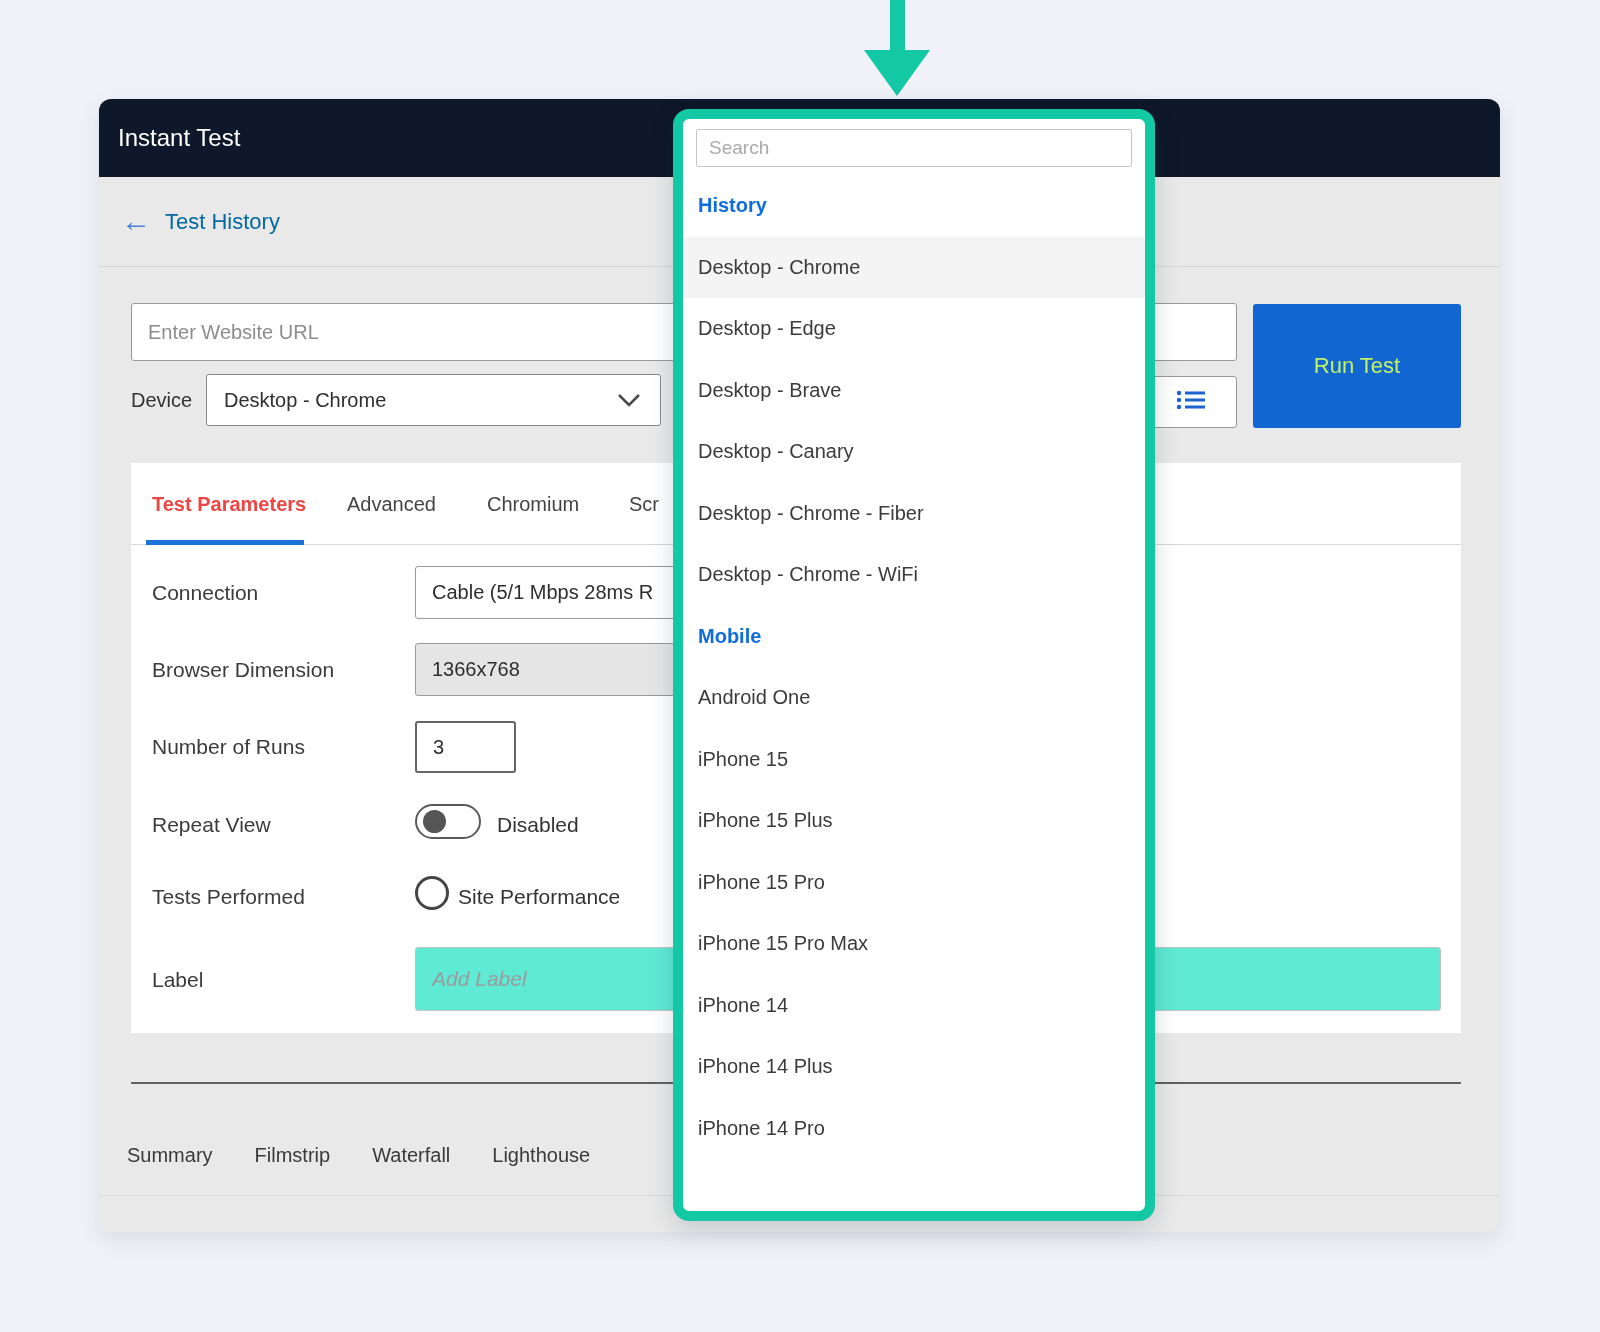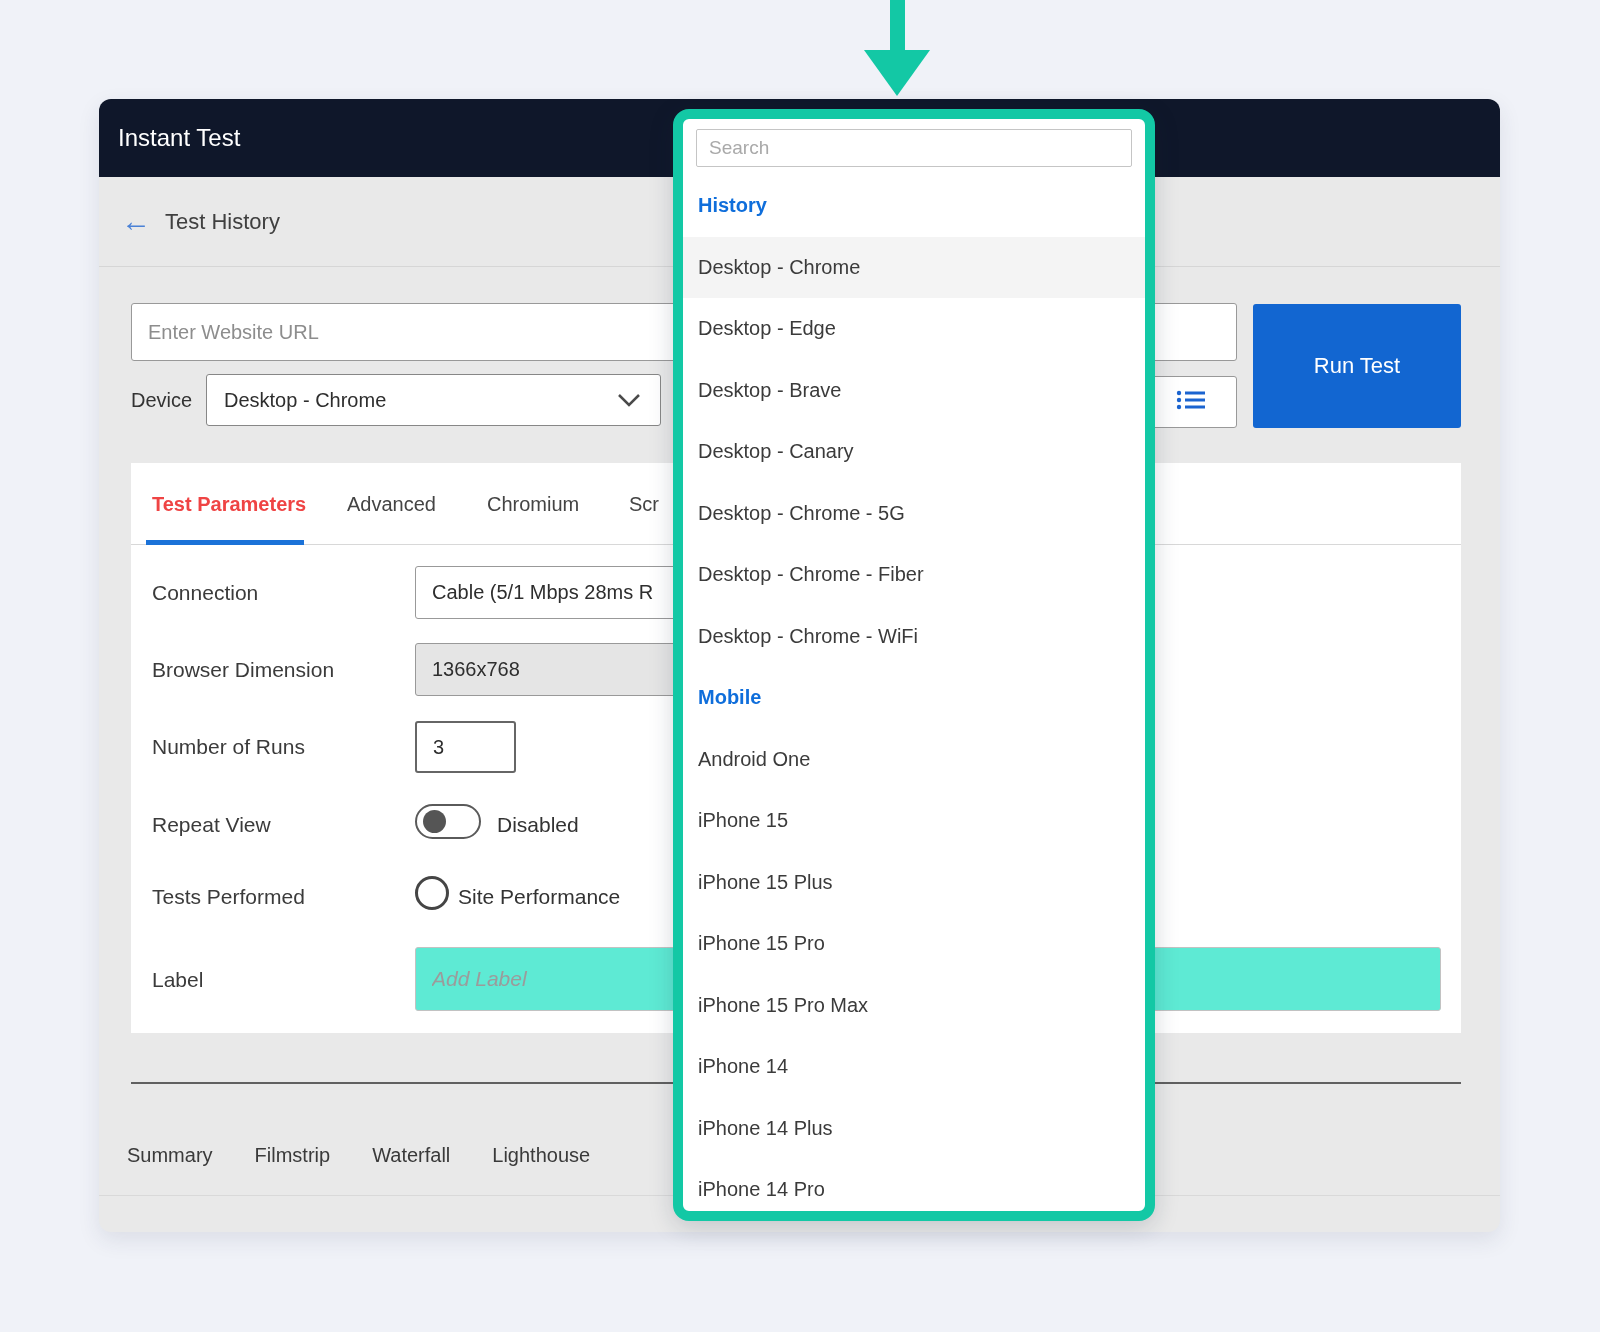--- a/index.html
+++ b/index.html
@@ -17,37 +17,37 @@
 
   
   .panel { position:absolute; left:99px; top:99px; width:1401px; height:1133px;
     background:#e9e9e9; border-radius:12px; box-shadow:0 8px 22px rgba(40,50,80,.10); }
   .titlebar { position:absolute; left:0; top:0; width:100%; height:78px;
     background:#0f172a; border-radius:12px 12px 0 0;text-align:right; }
   .titlebar .title { position:absolute; left:19px; top:0; line-height:78px; color:#fff; font-size:24px; }
 
   .history-row { position:absolute; left:0; top:78px; width:100%; height:90px; border-bottom:1px solid #d6d6d6; }
   .back-arrow { position:absolute; left:22px; top:0; line-height:88px; font-size:30px; color:#4b82d6; cursor:pointer; }
-  .history-label { position:absolute; left:66px; top:0; line-height:90px; font-size:22px; color:#404040; }
+  .history-label { position:absolute; left:66px; top:0; line-height:90px; font-size:22px; color:#0369a1; }
 
   
   .url-input { position:absolute; left:32px; top:204px; width:1106px; height:58px;
     background:#fff; border:1px solid #999; border-radius:3px; padding-left:16px;
     font-size:20px; color:#2e2e2e; font-family:inherit; }
   .url-input::placeholder { color:#8d8d8d; }
   .device-label { position:absolute; left:32px; top:275px; height:52px; line-height:52px; font-size:20px; color:#333; }
   .device-select { position:absolute; left:107px; top:275px; width:455px; height:52px;
     background:#fff; border:1px solid #878787; border-radius:3px; cursor:pointer; }
   .device-select .value { position:absolute; left:17px; top:0; line-height:50px; font-size:20px; color:#2e2e2e; }
   .device-select .chev { position:absolute; right:18px; top:15px; }
   .list-button { position:absolute; left:1046px; top:277px; width:92px; height:52px;
     background:#fff; border:1px solid #999; border-radius:3px; cursor:pointer;
     display:flex; align-items:center; justify-content:center; }
   .run-button { position:absolute; left:1154px; top:205px; width:208px; height:124px;
-    background:#1266d1; border:none; border-radius:3px; color:#ffffff; font-size:22px;
+    background:#1266d1; border:none; border-radius:3px; color:#bef264; font-size:22px;
     font-family:inherit; cursor:pointer; }
 
   
   .card { position:absolute; left:32px; top:364px; width:1330px; height:570px; background:#fff; }
   .tabs-row { position:absolute; left:0; top:0; width:100%; height:82px; border-bottom:1px solid #d8d8d8; }
   .tab { position:absolute; top:0; line-height:82px; font-size:20px; color:#444; cursor:pointer; }
   .tab.active { color:#ef4444; font-weight:bold; }
   .tab-underline { position:absolute; left:15px; bottom:-1px; width:158px; height:5px; background:#1b72d8; }
   .t1{left:21px;} .t2{left:216px;} .t3{left:356px;} .t4{left:498px;}
 
@@ -181,21 +181,20 @@
 </div>
 
 <div class="overlay">
   <input class="search-input" type="text" placeholder="Search" style="">
   <div class="dd-rows">
     <div class="dd-row header">History</div>
     <div class="dd-row selected">Desktop - Chrome</div>
     <div class="dd-row">Desktop - Edge</div>
     <div class="dd-row">Desktop - Brave</div>
     <div class="dd-row">Desktop - Canary</div>
-    <div class="dd-row">Desktop - Chrome - 5G</div>
     <div class="dd-row">Desktop - Chrome - Fiber</div>
     <div class="dd-row">Desktop - Chrome - WiFi</div>
     <div class="dd-row header">Mobile</div>
     <div class="dd-row">Android One</div>
     <div class="dd-row">iPhone 15</div>
     <div class="dd-row">iPhone 15 Plus</div>
     <div class="dd-row">iPhone 15 Pro</div>
     <div class="dd-row">iPhone 15 Pro Max</div>
     <div class="dd-row">iPhone 14</div>
     <div class="dd-row">iPhone 14 Plus</div>

